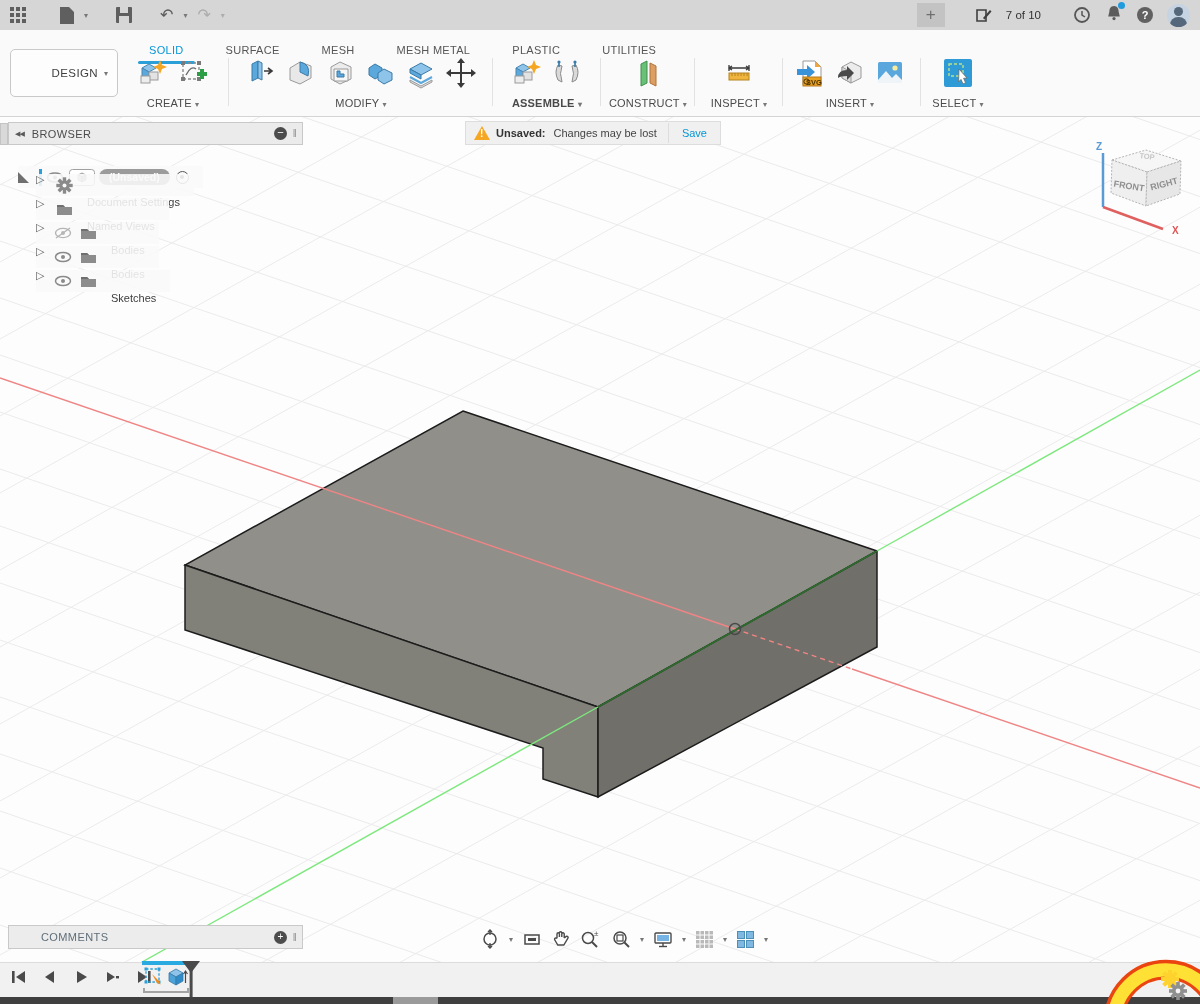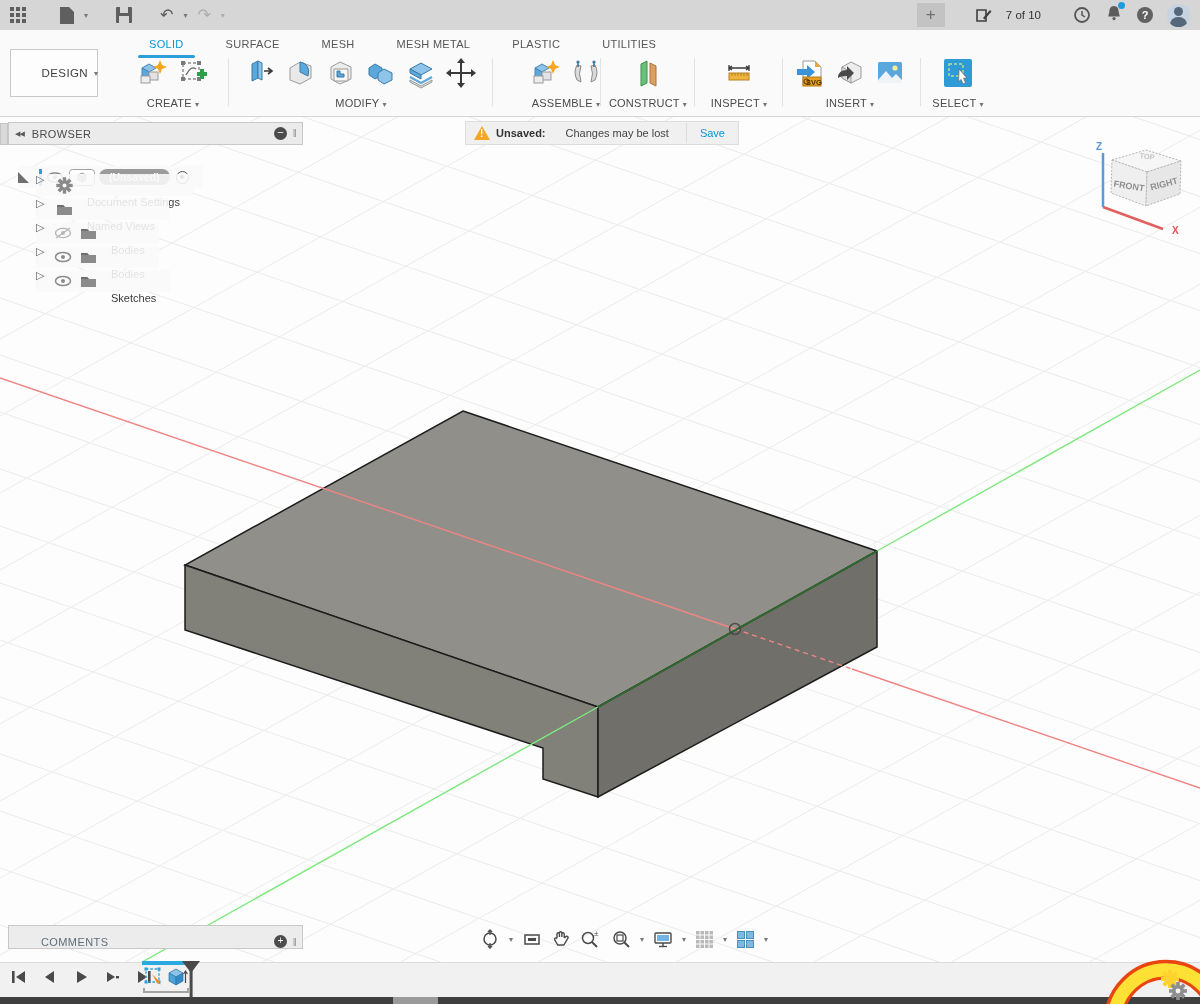--- a/index.html
+++ b/index.html
@@ -28,25 +28,25 @@
   .fileic { position:relative; width:14px; height:17px; background:#5f5f5f; }
   .fileic::after { content:""; position:absolute; right:0; top:0; border-left:5px solid #5f5f5f; border-top:5px solid #d6d6d6; }
   .saveic { position:relative; width:16px; height:16px; background:#5f5f5f; border-radius:1px; }
   .saveic::before { content:""; position:absolute; left:4px; top:0; width:8px; height:6px; background:#d6d6d6; }
   .saveic::after { content:""; position:absolute; left:3px; top:9px; width:10px; height:7px; background:#d6d6d6; }
   .appgrid { display:grid; grid-template-columns:repeat(3,4px); grid-template-rows:repeat(3,4px); gap:2px; }
   .appgrid i { background:#5f5f5f; }
 
   
   #ribbon { position:absolute; left:0; top:30px; width:1200px; height:87px; background:#fafafa; border-bottom:1px solid #d4d4d4; z-index:29; }
-  #tabs-row { position:absolute; left:128px; top:2px; display:flex; height:24px;justify-content:space-between; }
+  #tabs-row { position:absolute; left:128px; top:8px; display:flex; height:24px;justify-content:space-between; }
   .rtab { padding:0 21px; font-size:11px; color:#565656; display:flex; align-items:center; position:relative; letter-spacing:.3px; }
   .rtab.active { color:#0696d7; }
   .rtab.active::after { content:""; position:absolute; left:10px; right:10px; bottom:-2px; height:3px; background:#2a9fd8; border-radius:2px; }
-  #design-box { position:absolute; left:10px; top:19px; width:88px; height:48px; background:#fdfdfd; border:1px solid #c9c9c9; border-radius:0; display:flex; align-items:center; justify-content:center; gap:6px; font-size:11.5px; color:#3f3f3f; letter-spacing:.4px;padding-left:32px; }
+  #design-box { position:absolute; left:10px; top:19px; width:108px; height:48px; background:#fdfdfd; border:1px solid #c9c9c9; border-radius:5px; display:flex; align-items:center; justify-content:center; gap:6px; font-size:11.5px; color:#3f3f3f; letter-spacing:.4px;padding-left:32px; }
   .tgroup { position:absolute; top:22px; height:62px; text-align:center; }
   .ticons { display:flex; justify-content:center; align-items:center; gap:4px; height:42px; }
   .tlabel { font-size:11px; color:#4a4a4a; margin-top:3px; letter-spacing:.2px; }
   .gsep { position:absolute; top:28px; width:1px; height:48px; background:#e2e2e2; }
   .icon34 { width:36px; height:36px; display:flex; align-items:center; justify-content:center; }
 
   
   #browser-grip { position:absolute; left:0; top:123px; width:8px; height:22px; background:#d9d9d9; border:1px solid #c4c4c4; z-index:20; }
   #browser-header { position:absolute; left:8px; top:122px; width:295px; height:23px; background:#ebebeb; border:1px solid #c8c8c8; display:flex; align-items:center; z-index:20; }
   #browser-header .hdr-title { font-size:11px; color:#4c4c4c; letter-spacing:.4px; margin-left:8px; flex:1; }
@@ -59,28 +59,28 @@
   .exp-hollow { width:8px; height:10px; position:relative; }
   .exp-hollow::before { content:"▷"; font-size:11px; color:#555; position:absolute; top:-7px; }
   .root-exp { width:0; height:0; border-bottom:11px solid #6f6f6f; border-right:11px solid transparent; }
   .active-bar { width:3px; height:17px; background:#2a9fd8; }
   .badge-unsaved { background:#9b9b9b; color:#fff; font-size:10.5px; font-weight:bold; padding:2px 10px; border-radius:9px; }
   .radio-active { width:13px; height:13px; border:1.5px solid #555; border-radius:50%; position:relative; }
   .radio-active::before { content:""; position:absolute; left:3px; top:3px; width:4px; height:4px; border-radius:50%; background:#555; }
 
   
   #warnbar { position:absolute; left:465px; top:121px; height:24px; background:#f0f0f0; border:1px solid #ddd; display:flex; align-items:center; z-index:20; }
-  #warnbar .wlabel { font-size:11px; font-weight:bold; color:#333; margin:0 20px 0 6px; }
-  #warnbar .wmsg { font-size:11px; color:#444; margin-right:17px; }
+  #warnbar .wlabel { font-size:11px; font-weight:bold; color:#333; margin:0 8px 0 6px; }
+  #warnbar .wmsg { font-size:11px; color:#444; margin-right:11px; }
   #warnbar .wsave { font-size:11px; color:#0696d7; padding:4px 13px; border-left:1px solid #ddd; }
   .warn-tri { width:0; height:0; border-left:8px solid transparent; border-right:8px solid transparent; border-bottom:14px solid #f5a623; position:relative; margin-left:8px; }
   .warn-tri::after { content:"!"; position:absolute; left:-2px; top:2px; color:#fff; font-size:10px; font-weight:bold; }
 
   
-  #comments-bar { position:absolute; left:8px; top:925px; width:295px; height:24px; background:#ececec; border:1px solid #c9c9c9; display:flex; align-items:flex-end; z-index:20; }
+  #comments-bar { position:absolute; left:8px; top:925px; width:295px; height:24px; background:#ececec; border:1px solid #c9c9c9; display:flex; align-items:center; z-index:20; }
   #comments-bar .hdr-title { font-size:11px; color:#5f6e79; letter-spacing:.4px; margin-left:32px; flex:1; }
   .pluscircle { width:13px; height:13px; border-radius:50%; background:#4c4c4c; color:#fff; font-size:10px; line-height:12px; text-align:center; margin-right:6px; }
   #navbar { position:absolute; left:480px; top:926px; height:26px; display:flex; align-items:center; gap:9px; z-index:20; }
   #timeline { position:absolute; left:0; top:962px; width:1200px; height:42px; background:#f1f1f1; border-top:1px solid #dcdcdc; z-index:21; }
   #playback { position:absolute; left:10px; top:5px; display:flex; gap:13px; align-items:center; }
   #tl-scrollbar { position:absolute; left:0; top:997px; width:1200px; height:7px; background:#3f3f3f; z-index:22; }
   #tl-thumb { position:absolute; left:393px; width:45px; height:7px; background:#9a9a9a; }
   #feat-highlight { position:absolute; left:142px; top:-2px; width:48px; height:4px; background:#29abe2; }
   .feat-bracket { position:absolute; left:143px; top:25px; width:46px; height:5px; border:2px solid #a3a3a3; border-top:none; }
   #spinner-wrap { position:absolute; left:1100px; top:955px; width:100px; height:49px; z-index:40; overflow:hidden; }
@@ -321,21 +321,21 @@
           <svg width="34" height="34">
               <path d="M17,5 v24 M5,17 h24" stroke="#3a3a3a" stroke-width="2"></path>
               <path d="M17,2 l4,5 h-8 z M17,32 l-4,-5 h8 z M2,17 l5,-4 v8 z M32,17 l-5,4 v-8 z" fill="#3a3a3a"></path>
             </svg>
         </span>
       </div>
       <div class="tlabel"><span>MODIFY</span> <span class="caret">▾</span></div>
     </div>
     <div class="gsep" style="left:492px;"></div>
 
-    <div class="tgroup" style="left:519px; width:94px;">
+    <div class="tgroup" style="left:500px; width:94px;font-weight:bold;">
       <div class="ticons">
         <span class="icon34">
           <svg width="34" height="34">
               <polygon points="6,12 13,8 20,12 13,16" fill="#8ec4ea" stroke="#4886b3"></polygon>
               <polygon points="6,12 13,16 13,24 6,20" fill="#5ba8dc" stroke="#4886b3"></polygon>
               <rect x="13" y="16" width="9" height="8" fill="#e3e3e3" stroke="#9a9a9a"></rect>
               <rect x="5" y="20" width="9" height="7" fill="#ededed" stroke="#9a9a9a"></rect>
               <path d="M24,4 l2,5 5,2 -5,2 -2,5 -2,-5 -5,-2 5,-2 z" fill="#f5a623"></path>
             </svg>
         </span>

